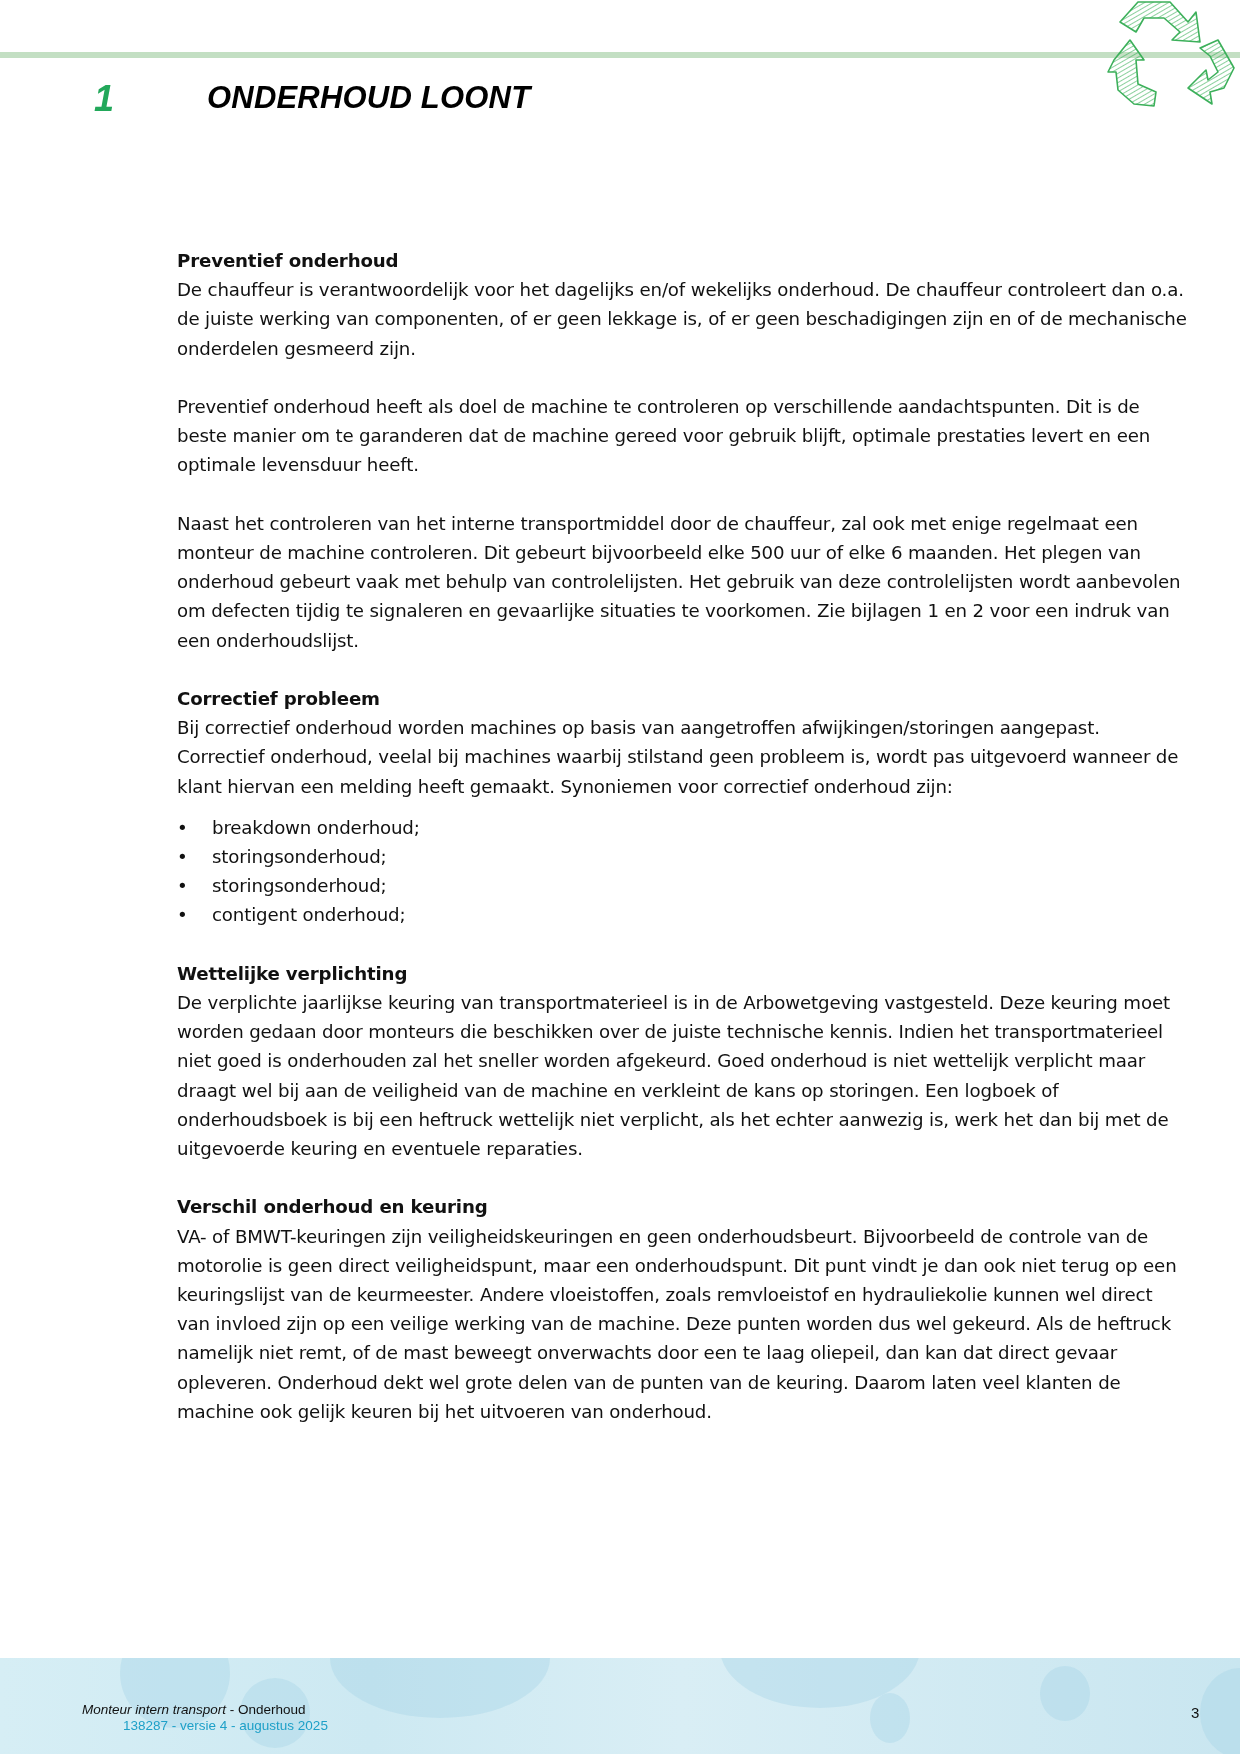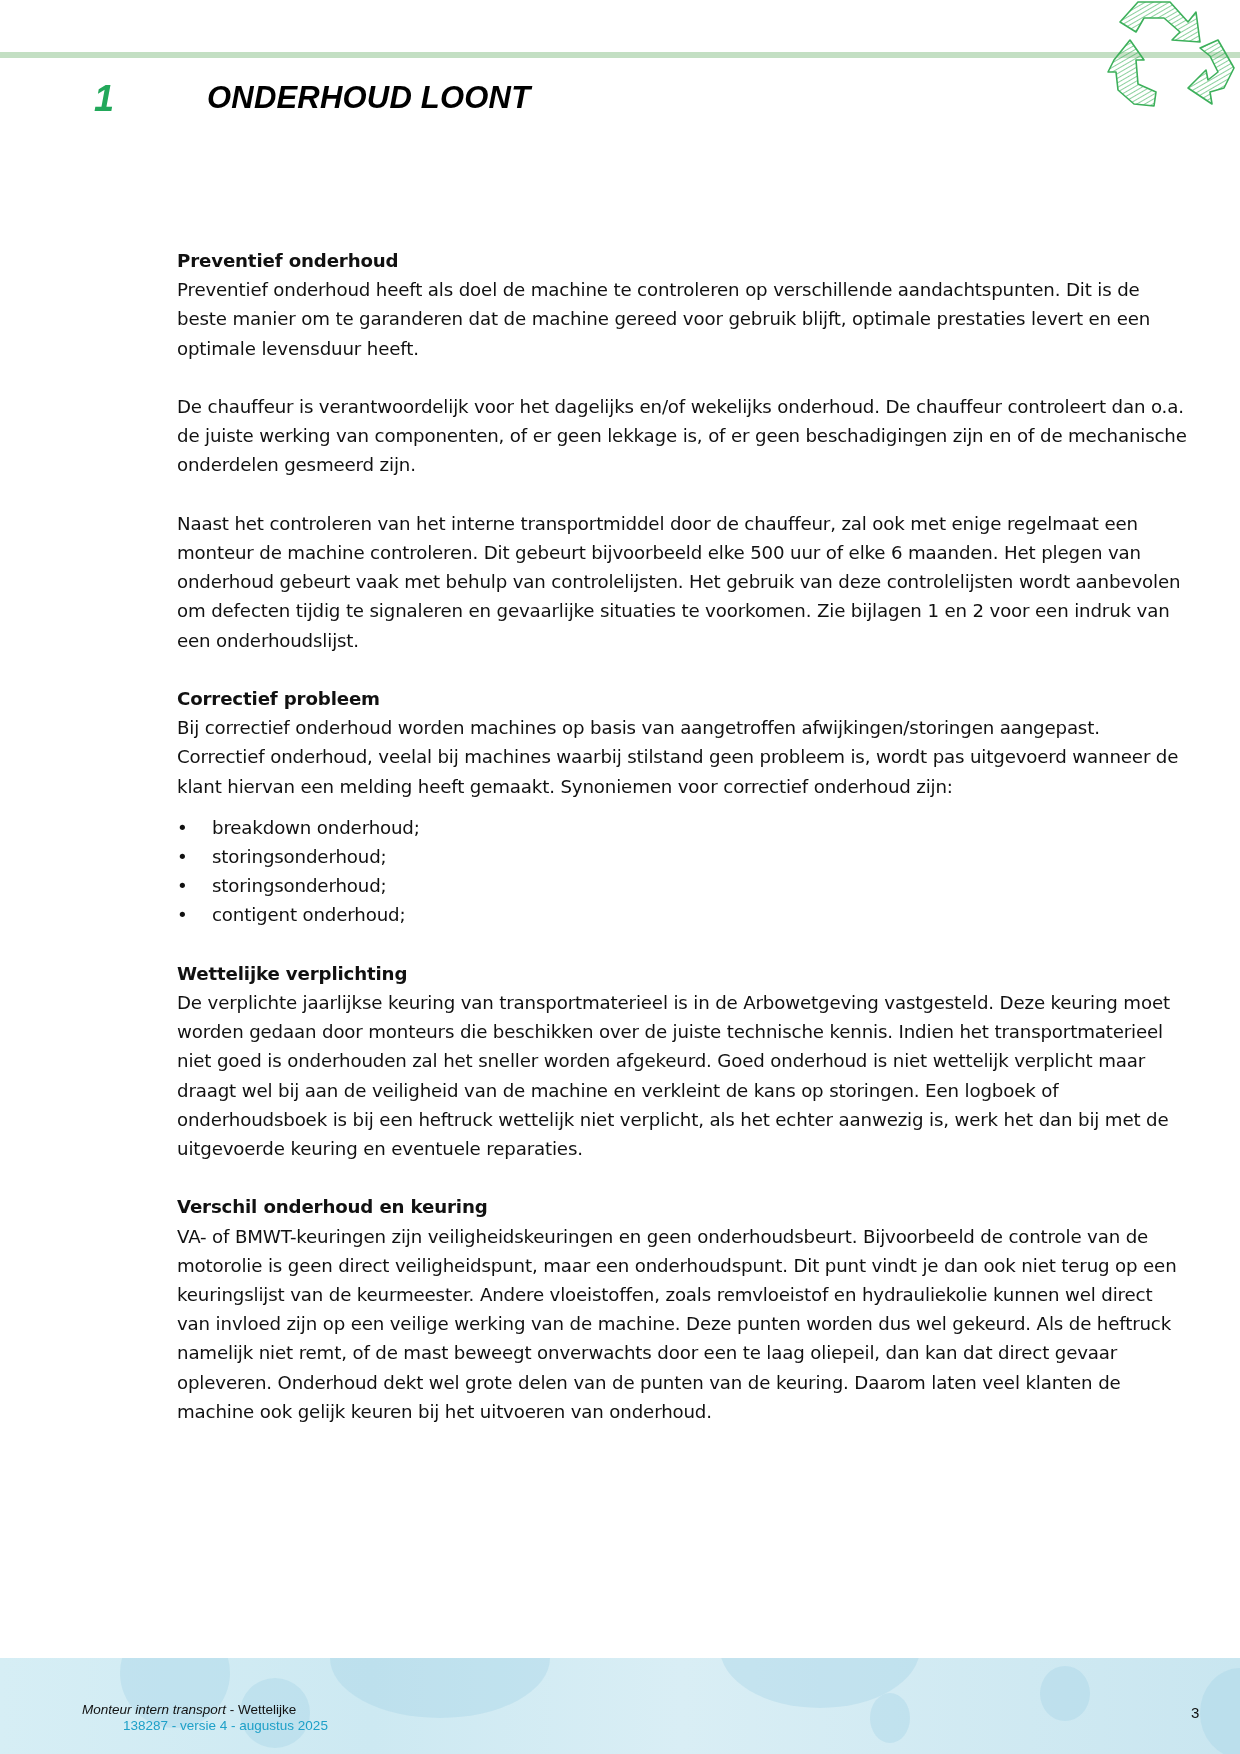--- a/index.html
+++ b/index.html
@@ -51,22 +51,22 @@
     <path d="M14,60 L30,40 L44,60 L36,60 L38,84 L56,92 L54,106 L34,104 L18,90 L16,72 L8,72 Z"></path>
   </g>
 </svg>
 
 <div class="chapter-num">1</div>
 <div class="chapter-title">ONDERHOUD LOONT</div>
 
 <div class="content">
   <div class="section">
     <h2>Preventief onderhoud</h2>
+    <p>De chauffeur is verantwoordelijk voor het dagelijks en/of wekelijks onderhoud. De chauffeur controleert dan o.a.  de juiste werking van componenten, of er geen lekkage is, of er geen beschadigingen zijn en of de mechanische onderdelen gesmeerd zijn.</p>
     <p>Preventief onderhoud heeft als doel de machine te controleren op verschillende aandachtspunten. Dit is de beste manier om te garanderen dat de machine gereed voor gebruik blijft, optimale prestaties levert en een optimale levensduur heeft.</p>
-    <p>De chauffeur is verantwoordelijk voor het dagelijks en/of wekelijks onderhoud. De chauffeur controleert dan o.a.  de juiste werking van componenten, of er geen lekkage is, of er geen beschadigingen zijn en of de mechanische onderdelen gesmeerd zijn.</p>
     <p>Naast het controleren van het interne transportmiddel door de chauffeur, zal ook met enige regelmaat een monteur de machine controleren. Dit gebeurt bijvoorbeeld elke 500 uur of elke 6 maanden. Het plegen van onderhoud gebeurt vaak met behulp van controlelijsten. Het gebruik van deze controlelijsten wordt aanbevolen om defecten tijdig te signaleren en gevaarlijke situaties te voorkomen. Zie bijlagen 1 en 2 voor een indruk van een onderhoudslijst.</p>
   </div>
 
   <div class="section">
     <h2>Correctief probleem</h2>
     <p style="margin-bottom:12px">Bij correctief onderhoud worden machines op basis van aangetroffen afwijkingen/storingen aangepast. Correctief onderhoud, veelal  bij machines waarbij stilstand geen probleem is, wordt pas uitgevoerd wanneer de klant hiervan een melding heeft gemaakt. Synoniemen voor correctief onderhoud zijn:</p>
     <ul>
       <li>breakdown onderhoud;</li>
       <li>storingsonderhoud;</li>
       <li>storingsonderhoud;</li>
@@ -88,17 +88,17 @@
 <div class="footer">
   <div class="bubble" style="left:120px; top:-40px; width:110px; height:110px;"></div>
   <div class="bubble" style="left:240px; top:20px; width:70px; height:70px;"></div>
   <div class="bubble" style="left:330px; top:-60px; width:220px; height:120px;"></div>
   <div class="bubble" style="left:720px; top:-70px; width:200px; height:120px;"></div>
   <div class="bubble" style="left:870px; top:35px; width:40px; height:50px;"></div>
   <div class="bubble" style="left:1040px; top:8px; width:50px; height:55px;"></div>
   <div class="bubble" style="left:1200px; top:10px; width:80px; height:90px;"></div>
 
   <div class="footer-title">
-    <span class="it">Monteur intern transport</span><span> - </span><span>Wettelijke</span>
+    <span class="it">Monteur intern transport</span><span> - </span><span>Onderhoud</span>
   </div>
   <div class="footer-meta">138287 - versie 4 - augustus 2025</div>
   <div class="page-number">3</div>
 </div>
 
 </body></html>

